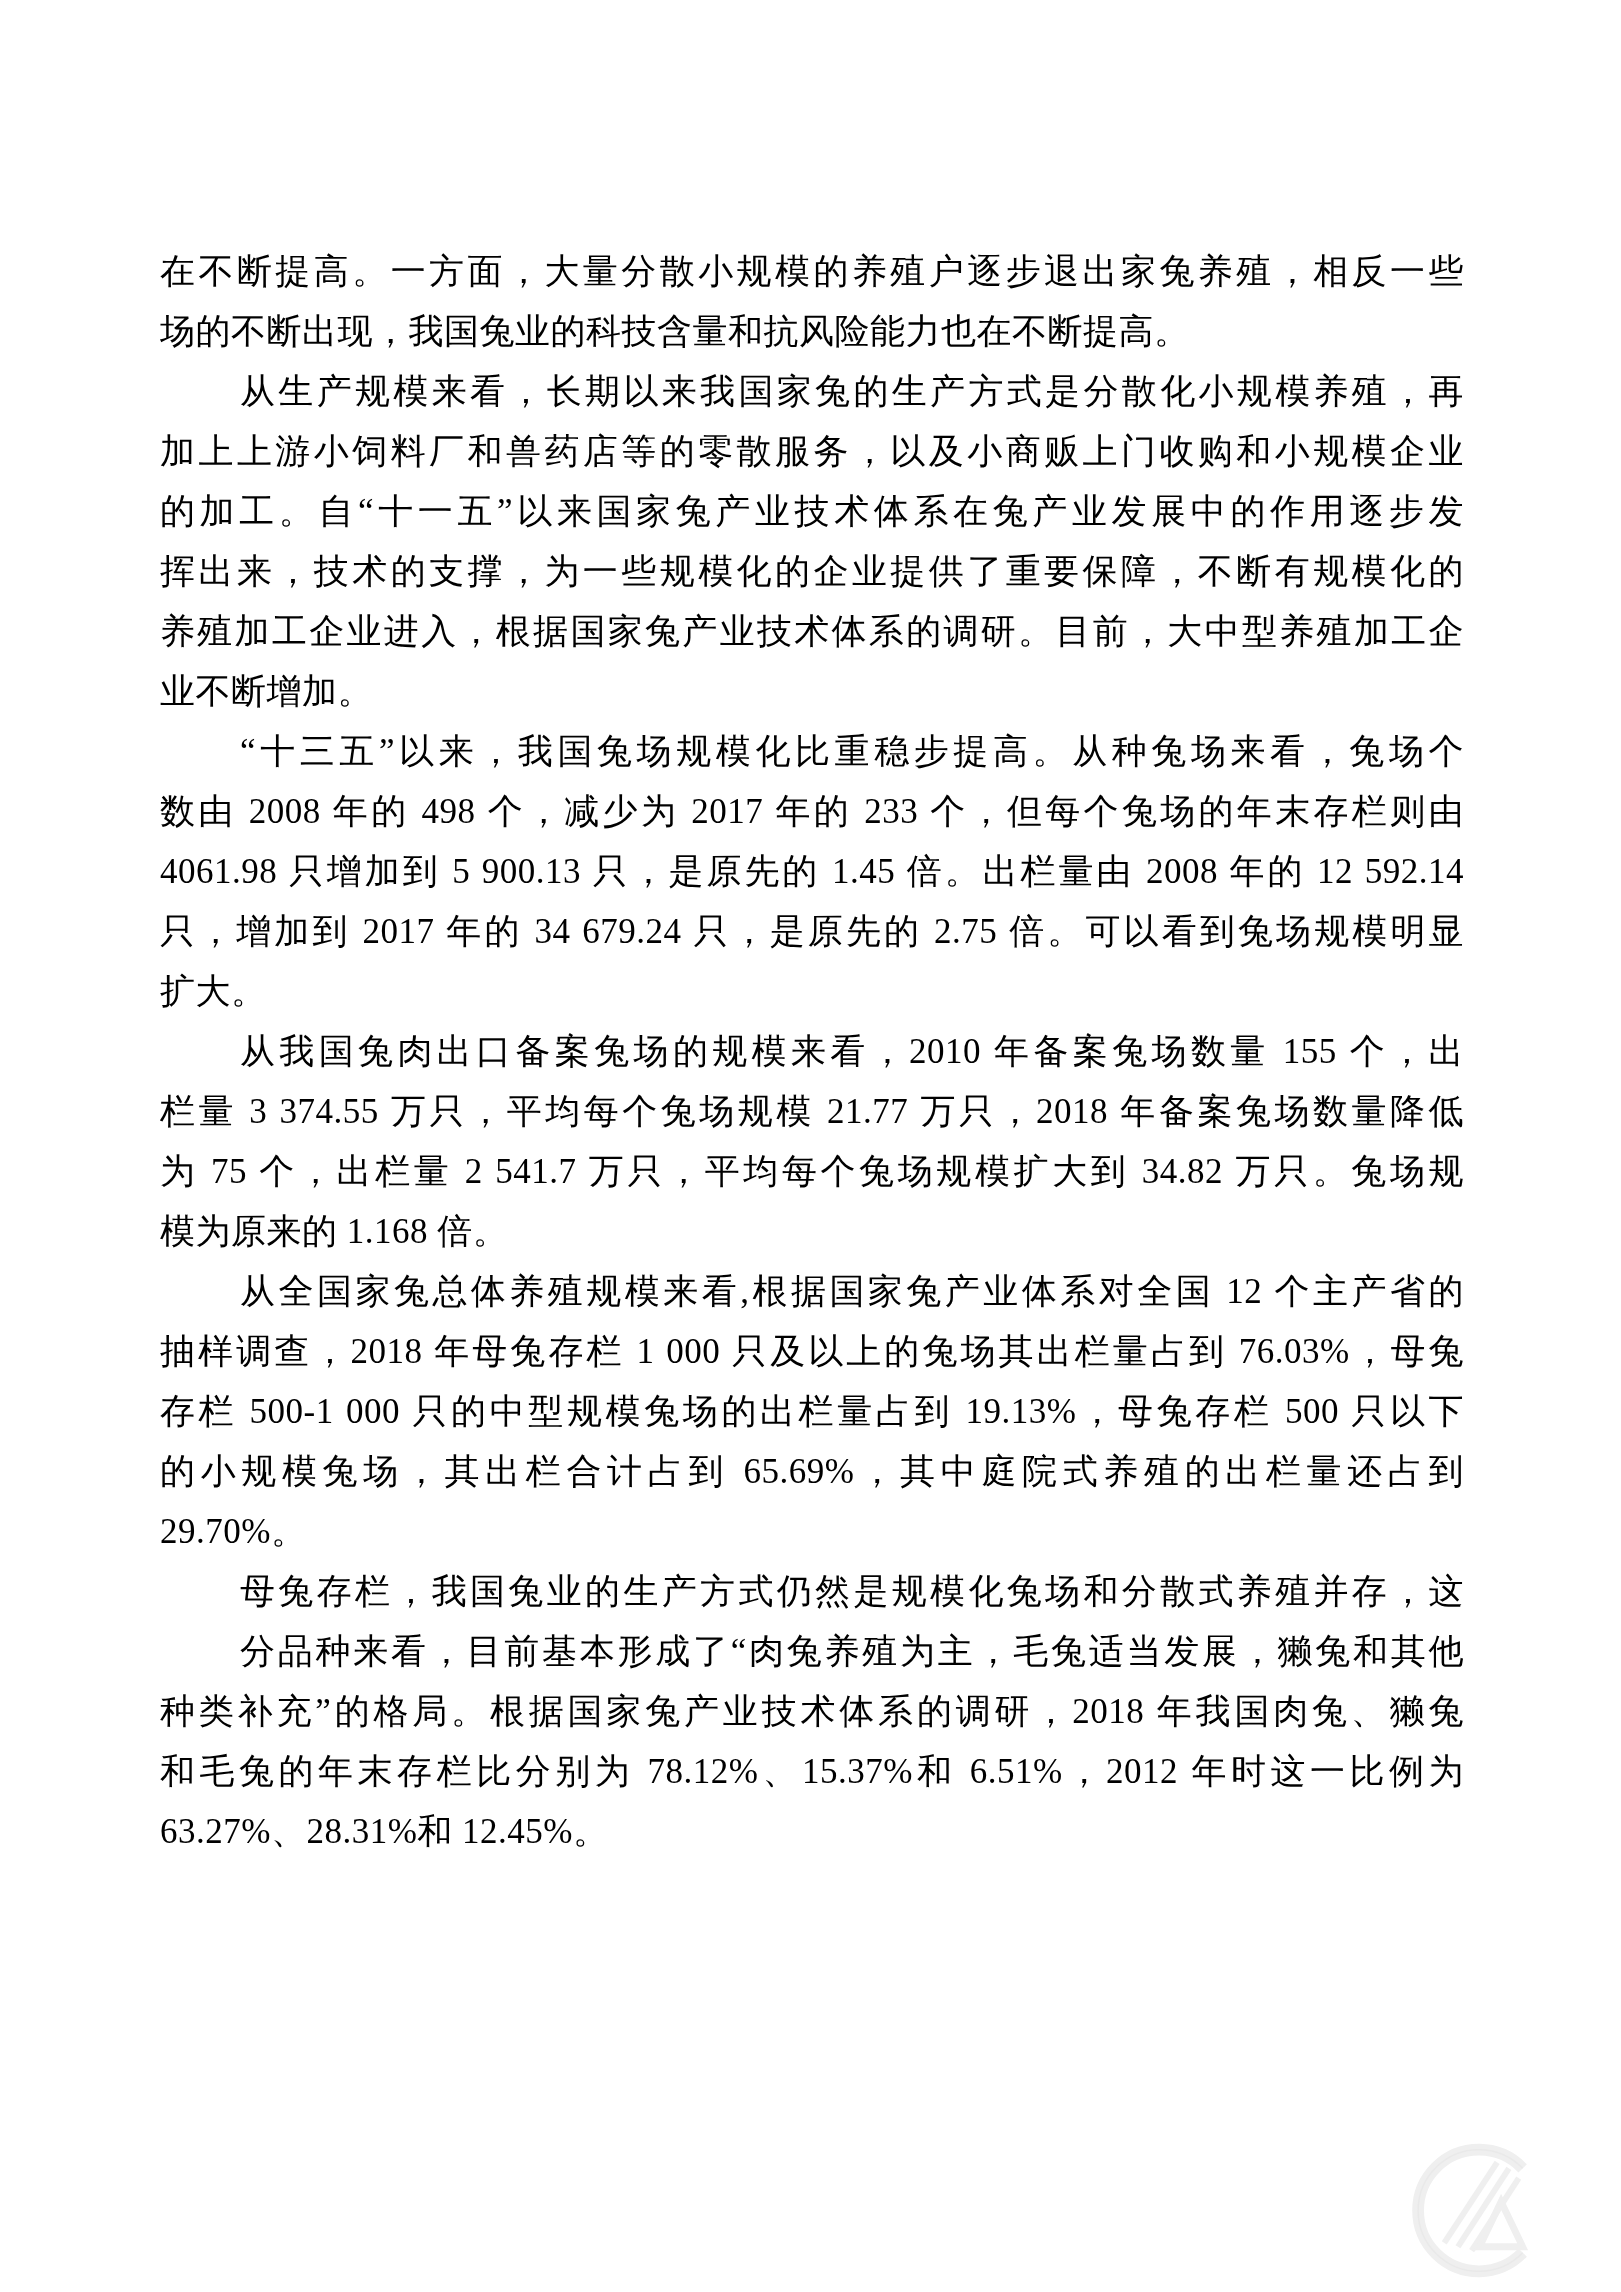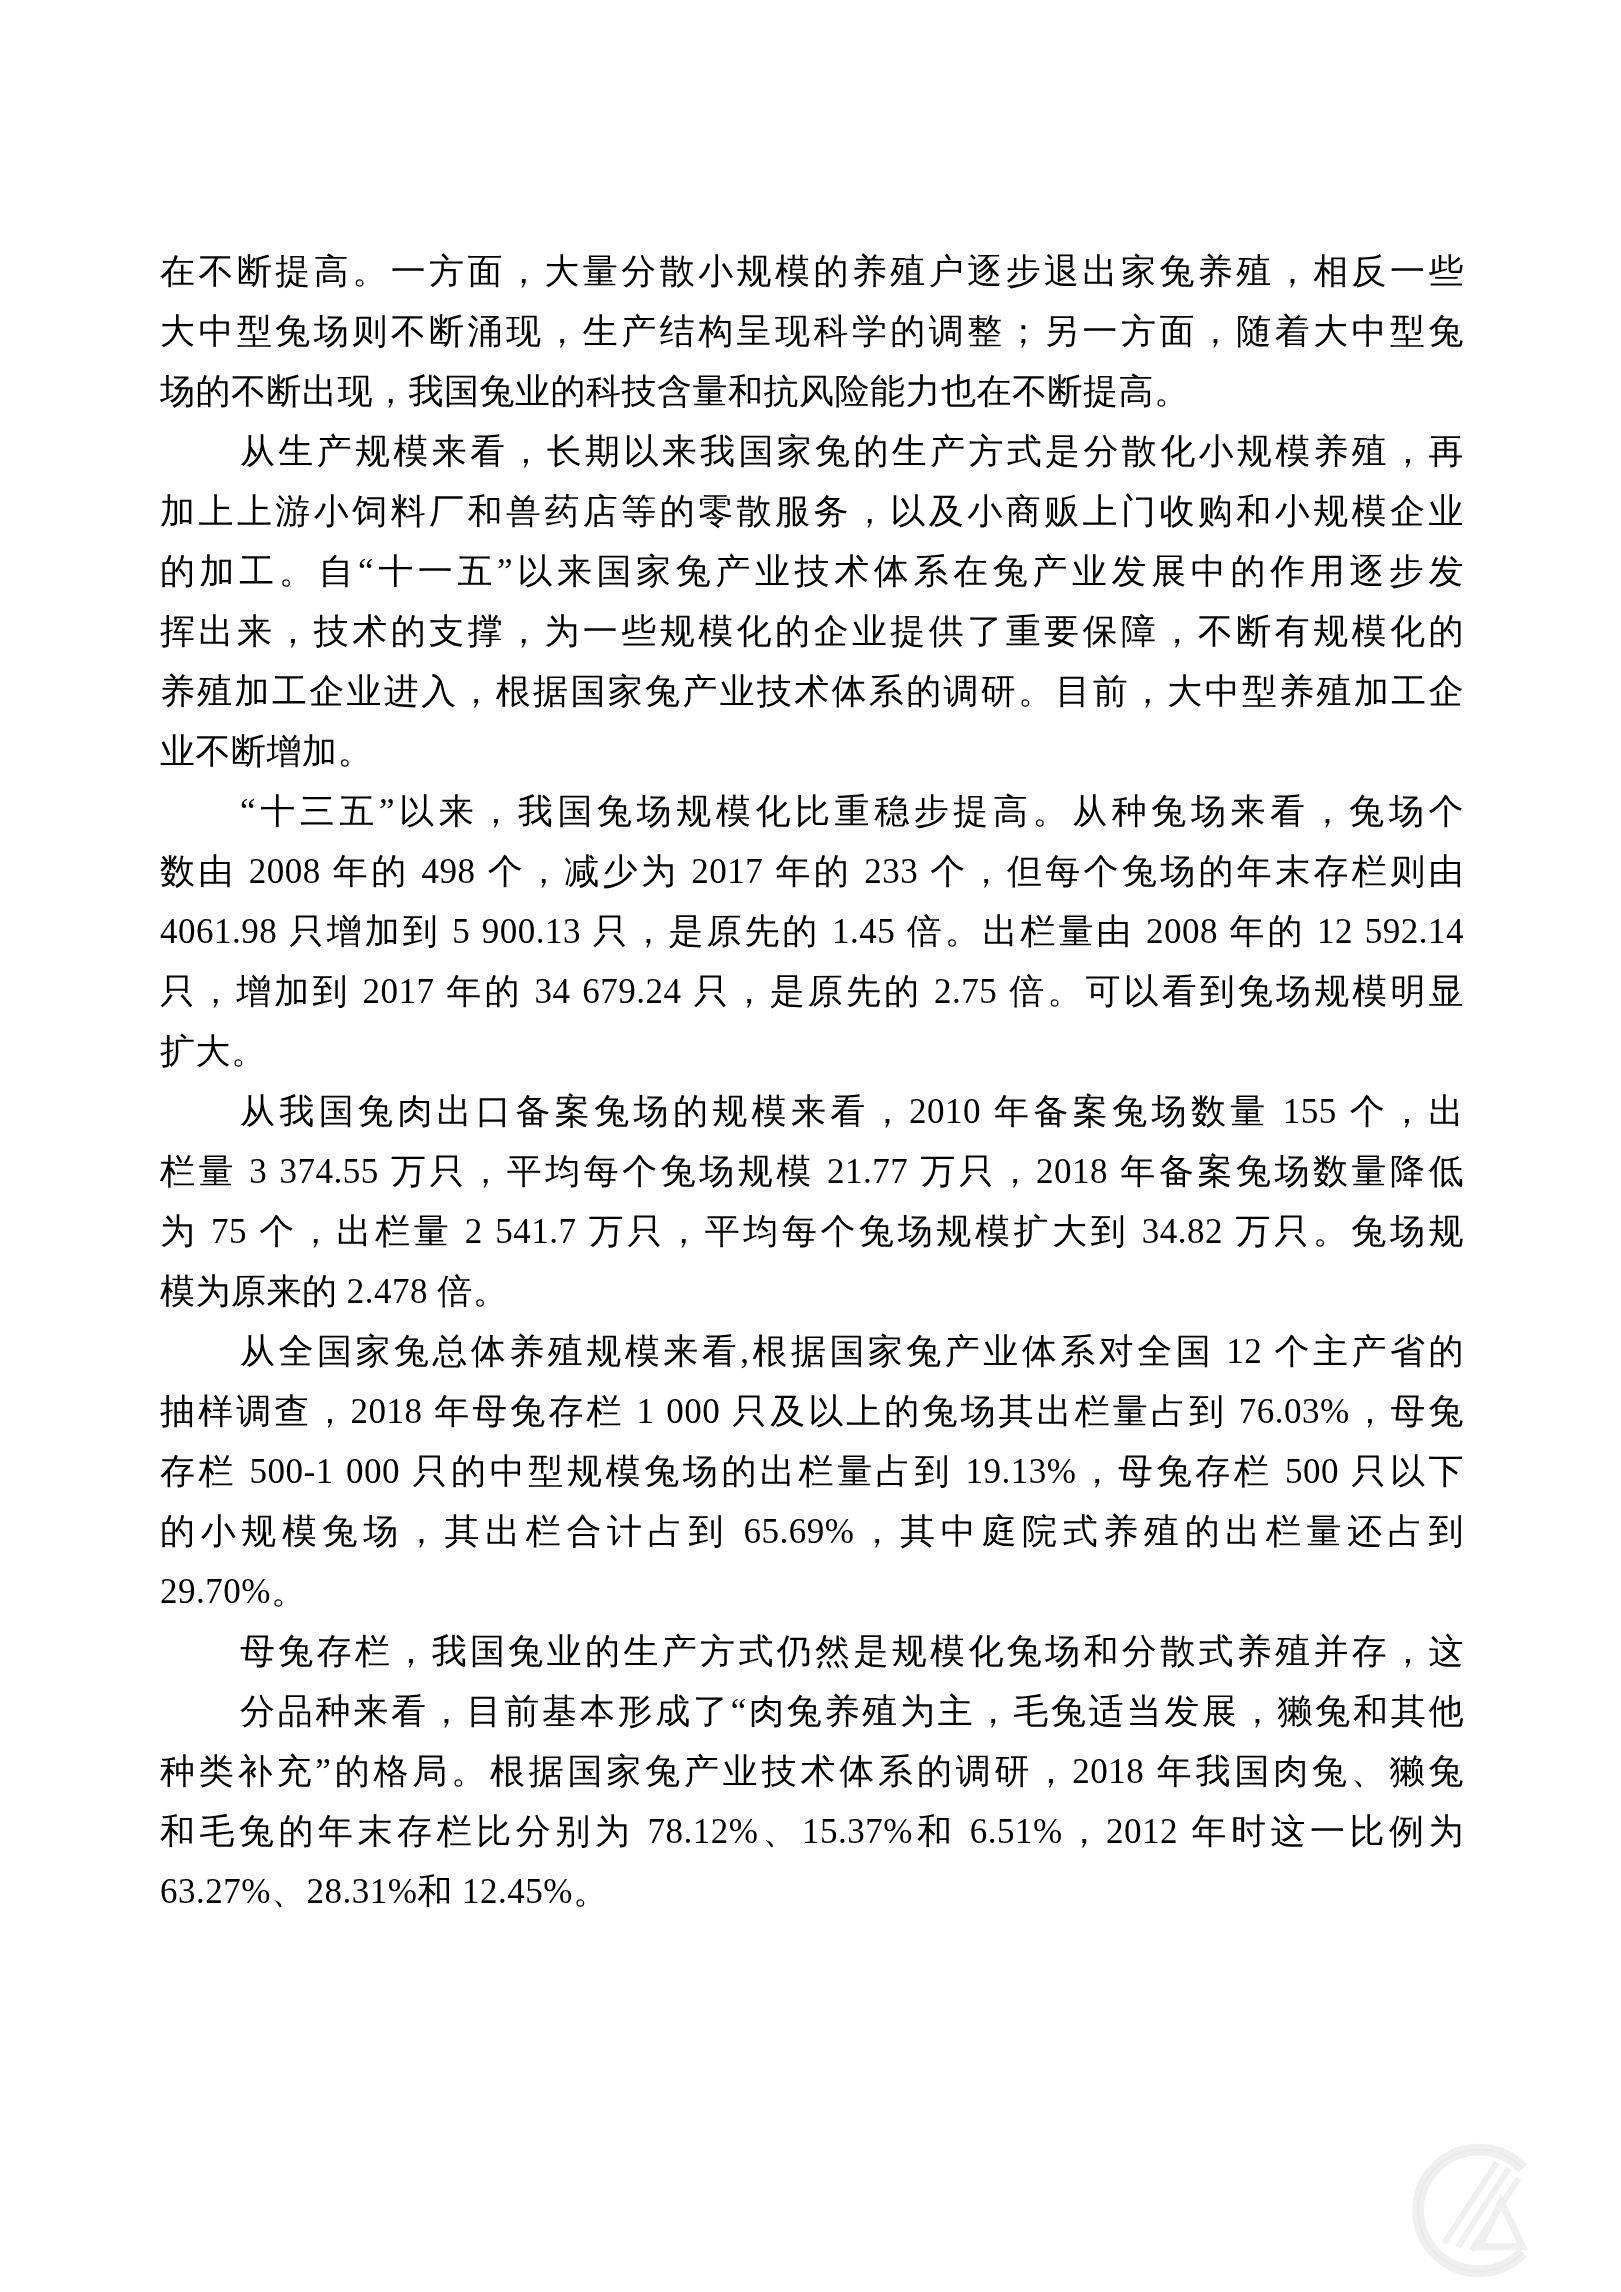--- a/index.html
+++ b/index.html
@@ -41,37 +41,36 @@
     pointer-events: none;
   }
 </style>
 </head>
 <body>
 
 <div class="page">
 
   <div class="document-body">
       <div class="line">在不断提高。一方面，大量分散小规模的养殖户逐步退出家兔养殖，相反一些</div>
-      <div class="line">大中型兔场则不断涌现，生产结构呈现科学的调整；另一方面，随着大中型兔</div>
       <div class="line last">场的不断出现，我国兔业的科技含量和抗风险能力也在不断提高。</div>
       <div class="line indent">从生产规模来看，长期以来我国家兔的生产方式是分散化小规模养殖，再</div>
       <div class="line">加上上游小饲料厂和兽药店等的零散服务，以及小商贩上门收购和小规模企业</div>
       <div class="line">的加工。自“十一五”以来国家兔产业技术体系在兔产业发展中的作用逐步发</div>
       <div class="line">挥出来，技术的支撑，为一些规模化的企业提供了重要保障，不断有规模化的</div>
       <div class="line">养殖加工企业进入，根据国家兔产业技术体系的调研。目前，大中型养殖加工企</div>
       <div class="line last">业不断增加。</div>
       <div class="line indent">“十三五”以来，我国兔场规模化比重稳步提高。从种兔场来看，兔场个</div>
       <div class="line">数由 2008 年的 498 个，减少为 2017 年的 233 个，但每个兔场的年末存栏则由</div>
       <div class="line">4061.98 只增加到 5 900.13 只，是原先的 1.45 倍。出栏量由 2008 年的 12 592.14</div>
       <div class="line">只，增加到 2017 年的 34 679.24 只，是原先的 2.75 倍。可以看到兔场规模明显</div>
       <div class="line last">扩大。</div>
       <div class="line indent">从我国兔肉出口备案兔场的规模来看，2010 年备案兔场数量 155 个，出</div>
       <div class="line">栏量 3 374.55 万只，平均每个兔场规模 21.77 万只，2018 年备案兔场数量降低</div>
       <div class="line">为 75 个，出栏量 2 541.7 万只，平均每个兔场规模扩大到 34.82 万只。兔场规</div>
-      <div class="line last">模为原来的 2.478 倍。</div>
+      <div class="line last">模为原来的 1.168 倍。</div>
       <div class="line indent">从全国家兔总体养殖规模来看,根据国家兔产业体系对全国 12 个主产省的</div>
       <div class="line">抽样调查，2018 年母兔存栏 1 000 只及以上的兔场其出栏量占到 76.03%，母兔</div>
       <div class="line">存栏 500-1 000 只的中型规模兔场的出栏量占到 19.13%，母兔存栏 500 只以下</div>
       <div class="line">的小规模兔场，其出栏合计占到 65.69%，其中庭院式养殖的出栏量还占到</div>
       <div class="line last">29.70%。</div>
       <div class="line indent">母兔存栏，我国兔业的生产方式仍然是规模化兔场和分散式养殖并存，这</div>
       <div class="line indent">分品种来看，目前基本形成了“肉兔养殖为主，毛兔适当发展，獭兔和其他</div>
       <div class="line">种类补充”的格局。根据国家兔产业技术体系的调研，2018 年我国肉兔、獭兔</div>
       <div class="line">和毛兔的年末存栏比分别为 78.12%、15.37%和 6.51%，2012 年时这一比例为</div>
       <div class="line last">63.27%、28.31%和 12.45%。</div>

